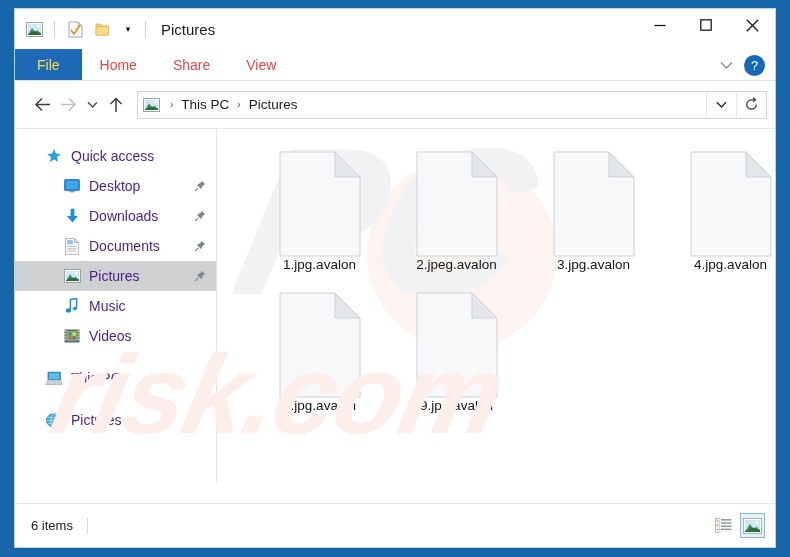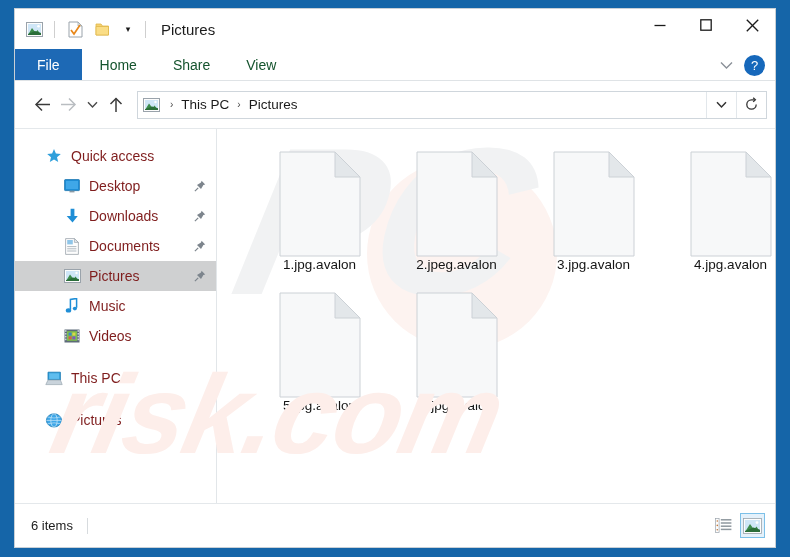--- a/index.html
+++ b/index.html
@@ -62,25 +62,25 @@
   .ribbon {
     height: 32px; flex: 0 0 32px;
     display: flex; align-items: stretch;
     border-bottom: 1px solid #dfe3e6;
     position: relative;
     background: #ffffff;
   }
   .tab {
     display: flex; align-items: center; justify-content: center;
     padding: 0 18px;
-    font-size: 14px; color: #14532d;
+    font-size: 14px; color: #ef4444;
     min-width: 62px;
   }
   .tab.file {
-    background: #1d69b5; color: #ffffff;
+    background: #1d69b5; color: #fde047;
     padding: 0 22px;
   }
   .ribbon-right {
     position: absolute; right: 4px; top: 0; height: 32px;
     display: flex; align-items: center; gap: 6px;
   }
   .chev-down { width: 24px; height: 24px; display: flex; align-items: center; justify-content: center; }
   .help-btn {
     width: 21px; height: 21px; border-radius: 50%;
     background: #1668bb; color: #fff;
@@ -144,21 +144,21 @@
     background: #ffffff;
     position: relative;
     z-index: 2;
   }
   .splitter {
     width: 1px; background: #e2e6e9; flex: 0 0 1px; z-index: 2;
   }
   .nav-item {
     height: 30px;
     display: flex; align-items: center;
-    font-size: 14px; color: #7f1d1d;
+    font-size: 14px; color: #4c1d95;
     padding-right: 8px;
     position: relative;
   }
   .nav-item .ic {
     width: 22px; height: 18px;
     display: flex; align-items: center; justify-content: center;
     margin-right: 6px;
     flex: 0 0 22px;
   }
   .nav-item .lbl { white-space: nowrap; }
@@ -230,20 +230,21 @@
 
   
   .statusbar {
     height: 44px; flex: 0 0 44px;
     border-top: 1px solid #e4e8eb;
     display: flex; align-items: center;
     padding: 0 10px 0 16px;
     background: #ffffff;
     position: relative;
     z-index: 5;
+    margin-top: 20px;
   }
   .status-text { font-size: 13px; color: #1b1b1b; }
   .status-sep { width: 1px; height: 16px; background: #d7dbde; margin-left: 14px; }
   .view-btns { margin-left: auto; display: flex; align-items: center; gap: 4px; }
   .view-btn {
     width: 25px; height: 25px;
     display: flex; align-items: center; justify-content: center;
   }
   .view-btn.active {
     border: 1px solid #7cc0e8; background: #e4f1fb;

